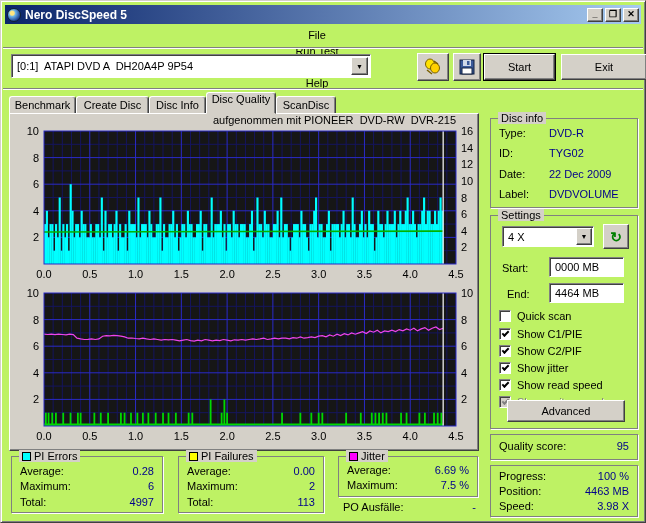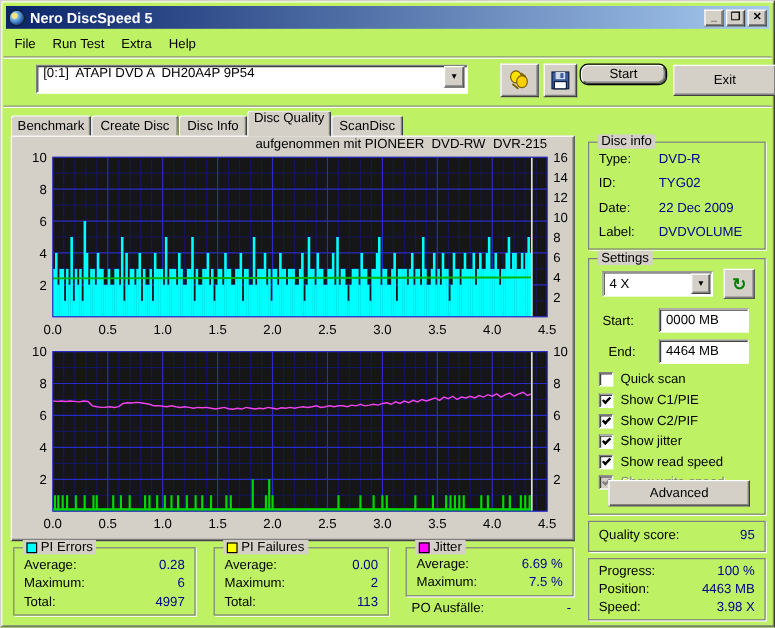--- a/index.html
+++ b/index.html
@@ -16,29 +16,29 @@
     display:flex; align-items:center; padding:0 2px;
   }
   .titlebar .ttl { color:#fff; font-weight:bold; font-size:12px; margin-left:4px; white-space:pre; }
   .appicon { width:14px; height:14px; border-radius:50%;
     background:radial-gradient(circle at 35% 35%, #ffe680 0 18%, #6db3e8 30%, #1a3d8f 75%, #0a246a 100%);
     border:1px solid #123; }
   .winbtns { margin-left:auto; display:flex; gap:2px; }
   .winbtn { width:16px; height:14px; background:#d4d0c8; font-size:9px; font-weight:bold;
     display:flex; align-items:center; justify-content:center; line-height:1;
     border:1px solid; border-color:#fff #404040 #404040 #fff; box-shadow:inset -1px -1px 0 #808080; }
-  .menubar { position:absolute; left:4px; top:26px; right:16px; height:19px; display:flex; align-items:center; }
+  .menubar { position:absolute; left:4px; top:26px; right:16px; height:19px; display:flex; align-items:center;flex-direction:column; }
   .menuitem { padding:2px 7px; }
   .groove { position:absolute; left:2px; right:2px; height:2px;
     border-top:1px solid #808080; border-bottom:1px solid #fff; }
   .sunken { border:1px solid; border-color:#808080 #fff #fff #808080; box-shadow:inset 1px 1px 0 #404040; background:#fff; }
   .raised { border:1px solid; border-color:#fff #404040 #404040 #fff; box-shadow:inset -1px -1px 0 #808080, inset 1px 1px 0 #d4d0c8; background:#d4d0c8; }
   .btn { display:flex; align-items:center; justify-content:center; cursor:default; }
   .defaultbtn { outline:1px solid #000; }
-  #combo { position:absolute; left:10px; top:53px; width:360px; height:24px; display:flex; align-items:flex-start;margin-left:19px; }
+  #combo { position:absolute; left:10px; top:53px; width:360px; height:24px; display:flex; align-items:center; }
   #combo .txt { flex:1; padding-left:5px; white-space:pre; }
   #combo .arrowbtn { width:17px; height:18px; margin-right:2px; font-size:7px; }
   .tab { position:absolute; top:95px; height:18px; background:#d4d0c8; text-align:center; padding-top:2px;
     border:1px solid; border-color:#fff #404040 #d4d0c8 #fff; border-radius:3px 3px 0 0;
     box-shadow:inset -1px 0 0 #808080; }
   .tab.active { top:91px; height:22px; padding-top:0; z-index:5; }
   #pane { position:absolute; left:8px; top:112px; width:470px; height:338px; background:#d4d0c8;
     border:1px solid; border-color:#fff #404040 #404040 #fff; box-shadow:inset -1px -1px 0 #808080; }
   #chartheader { position:absolute; left:8px; top:113px; width:447px; text-align:right; white-space:pre; }
   .chartsvg { position:absolute; left:10px; }
@@ -94,21 +94,21 @@
     </svg>
   </div>
   <div class="raised btn" style="position:absolute;left:452px;top:52px;width:28px;height:28px;">
     <svg width="16" height="16" viewBox="0 0 16 16">
       <rect x="1" y="1" width="14" height="14" fill="#3a5a9a" stroke="#102040"></rect>
       <rect x="4" y="1" width="8" height="6" fill="#cfd8e8"></rect>
       <rect x="8" y="2" width="2.5" height="4" fill="#3a5a9a"></rect>
       <rect x="3" y="9" width="10" height="6" fill="#fff" stroke="#102040"></rect>
     </svg>
   </div>
-  <div class="raised btn defaultbtn" style="position:absolute;left:483px;top:53px;width:71px;height:16px;border-radius:6px;">Start</div>
+  <div class="raised btn defaultbtn" style="position:absolute;left:483px;top:53px;width:71px;height:26px;">Start</div>
   <div class="raised btn" style="position:absolute;left:560px;top:53px;width:86px;height:26px;">Exit</div>
   <div class="groove" style="top:87px"></div>
 
   <div class="tab" style="left:8px;width:67px;">Benchmark</div>
   <div class="tab" style="left:75px;width:73px;">Create Disc</div>
   <div class="tab" style="left:148px;width:57px;">Disc Info</div>
   <div class="tab active" style="left:205px;width:70px;">Disc Quality</div>
   <div class="tab" style="left:275px;width:60px;">ScanDisc</div>
 
   <div id="pane"></div>

